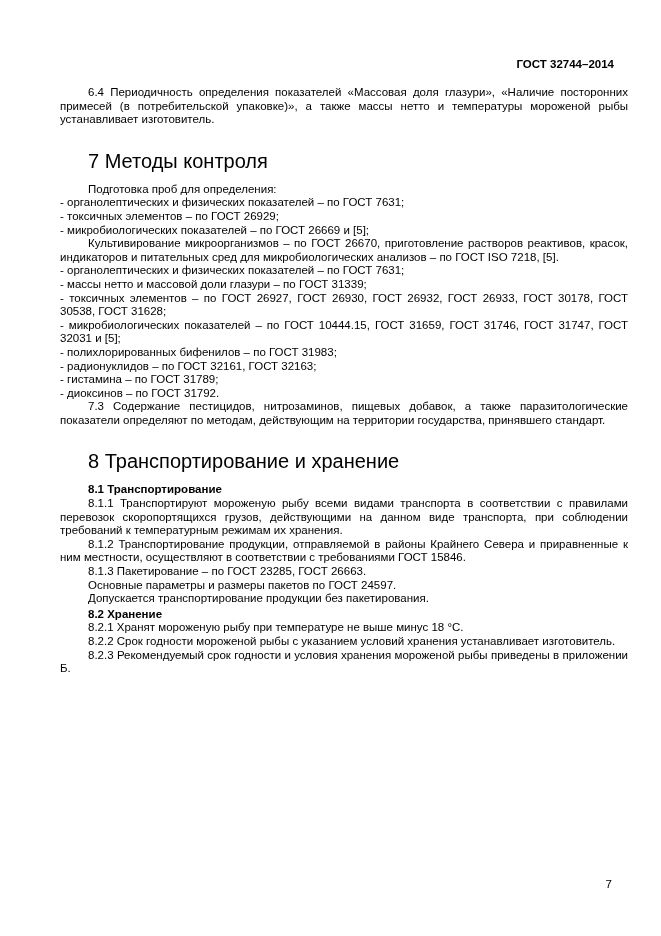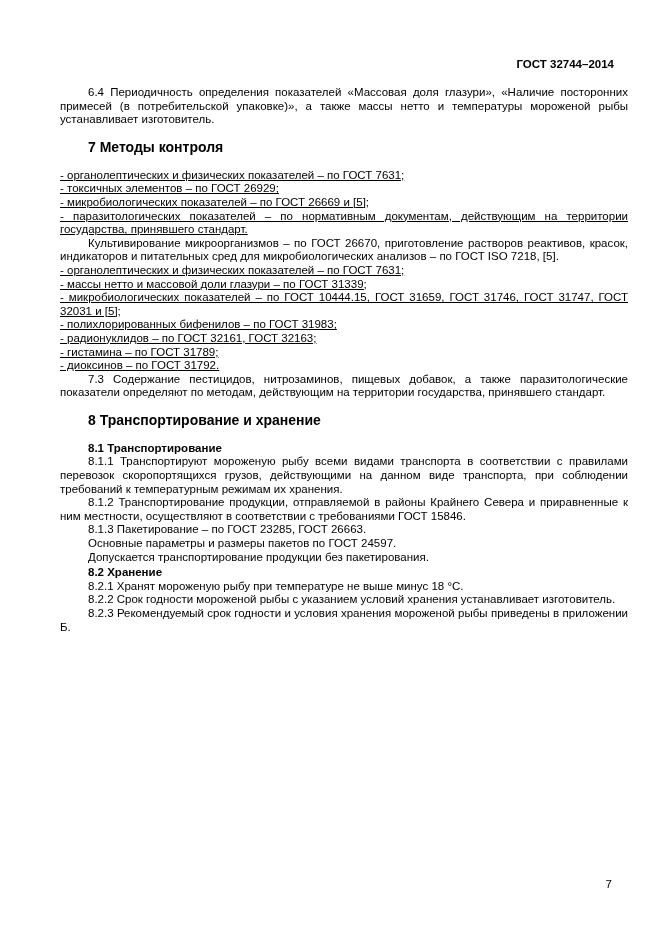--- a/index.html
+++ b/index.html
@@ -27,28 +27,27 @@
     left: 60px;
     width: 568px;
   }
   .para {
     text-align: justify;
     text-indent: 28px;
   }
   .item {
     text-align: justify;
     text-indent: 0;
-    text-decoration: underline;
   }
   .heading {
-    font-weight: bold;
-    font-size: 14px;
+    font-weight: normal;
+    font-size: 20px;
     line-height: 17px;
     text-indent: 28px;
-    margin: 12px 0 13px 0;
+    margin: 26px 0 13px 0;
   }
   .subheading {
     font-weight: bold;
     text-indent: 28px;
     margin-top: 2px;
   }
   .page-number {
     position: absolute;
     bottom: 32px;
     right: 49px;
@@ -57,27 +56,28 @@
 </style>
 </head>
 <body>
 
 <div class="page">
   <div class="doc-header">ГОСТ 32744–2014</div>
 
   <div class="doc-body">
       <div class="para">6.4 Периодичность определения показателей «Массовая доля глазури», «Наличие посторонних примесей (в потребительской упаковке)», а также массы нетто и температуры мороженой рыбы устанавливает изготовитель.</div>
       <div class="heading">7 Методы контроля</div>
+      <div class="para">Подготовка проб для определения:</div>
       <div class="item">- органолептических и физических показателей – по ГОСТ 7631;</div>
       <div class="item">- токсичных элементов – по ГОСТ 26929;</div>
       <div class="item">- микробиологических показателей – по ГОСТ 26669 и [5];</div>
-      <div class="item">- паразитологических показателей – по нормативным документам, действующим на территории государства, принявшего стандарт.</div>
       <div class="para">Культивирование микроорганизмов – по ГОСТ 26670, приготовление растворов реактивов, красок, индикаторов и питательных сред для микробиологических анализов – по ГОСТ ISO 7218, [5].</div>
       <div class="item"> - органолептических и физических показателей – по ГОСТ 7631;</div>
       <div class="item"> - массы нетто и массовой доли глазури – по ГОСТ 31339;</div>
+      <div class="item">- токсичных элементов – по ГОСТ 26927, ГОСТ 26930, ГОСТ 26932, ГОСТ 26933, ГОСТ 30178, ГОСТ 30538, ГОСТ 31628;</div>
       <div class="item">- микробиологических показателей – по ГОСТ 10444.15, ГОСТ 31659, ГОСТ 31746, ГОСТ 31747, ГОСТ 32031 и [5];</div>
       <div class="item">- полихлорированных бифенилов – по ГОСТ 31983;</div>
       <div class="item">- радионуклидов – по ГОСТ 32161, ГОСТ 32163;</div>
       <div class="item">- гистамина – по ГОСТ 31789;</div>
       <div class="item">- диоксинов – по ГОСТ 31792.</div>
       <div class="para">7.3 Содержание пестицидов, нитрозаминов, пищевых добавок, а также паразитологические показатели определяют по методам, действующим на территории государства, принявшего стандарт.</div>
       <div class="heading">8 Транспортирование и хранение</div>
       <div class="subheading">8.1 Транспортирование</div>
       <div class="para">8.1.1 Транспортируют мороженую рыбу всеми видами транспорта в соответствии с правилами перевозок скоропортящихся грузов, действующими на данном виде транспорта, при соблюдении требований к температурным режимам их хранения.</div>
       <div class="para">8.1.2 Транспортирование продукции, отправляемой в районы Крайнего Севера и приравненные к ним местности, осуществляют в соответствии с требованиями ГОСТ 15846.</div>

